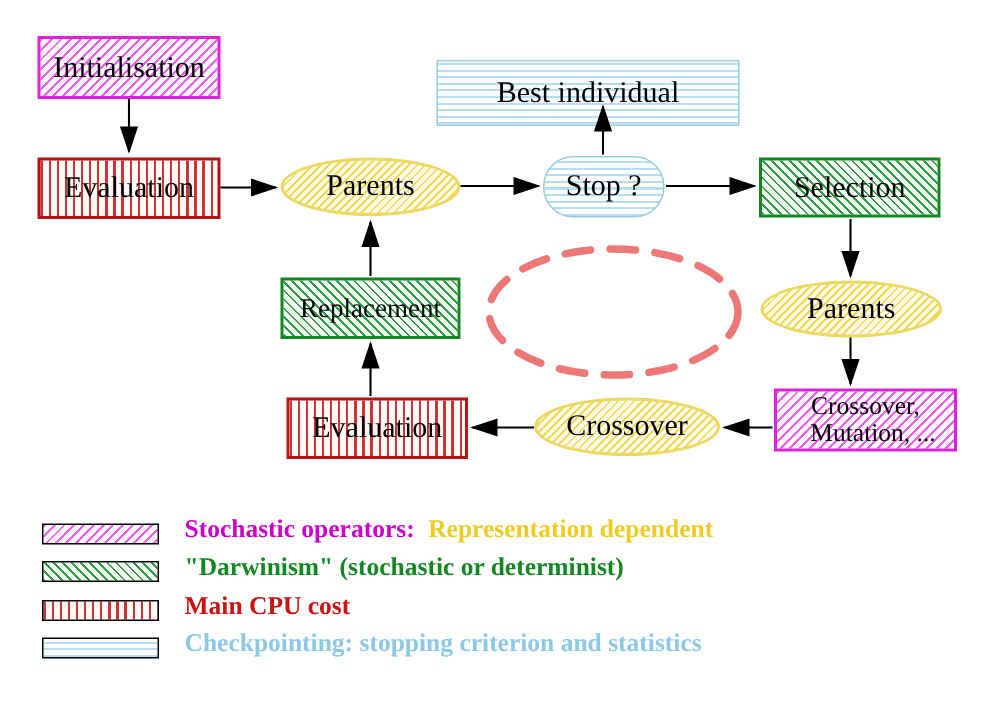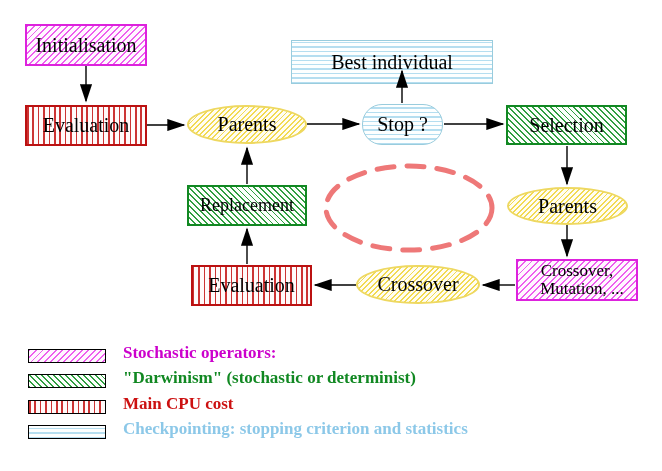--- a/index.html
+++ b/index.html
@@ -131,20 +131,21 @@
       <path d="M515,285 L483,285" marker-end="url(#ah)"></path>
       <path d="M356,285 L315,285" marker-end="url(#ah)"></path>
       <path d="M247,264 L247,229" marker-end="url(#ah)"></path>
       <path d="M247,184 L247,148" marker-end="url(#ah)"></path>
     </g>
   </svg>
 
   <div class="legend-row" style="top:347px">
     <span class="swatch hatch-magenta"></span>
     <span class="legend-text" style="color:#cc00cc">Stochastic operators:</span>
+    <span class="legend-text2" style="color:#eecc22">Representation dependent</span>
   </div>
 
   <div class="legend-row" style="top:372px">
     <span class="swatch hatch-green"></span>
     <span class="legend-text" style="color:#118822">"Darwinism" (stochastic or determinist)</span>
   </div>
 
   <div class="legend-row" style="top:398px">
     <span class="swatch stripe-red"></span>
     <span class="legend-text" style="color:#cc1111">Main CPU cost</span>

